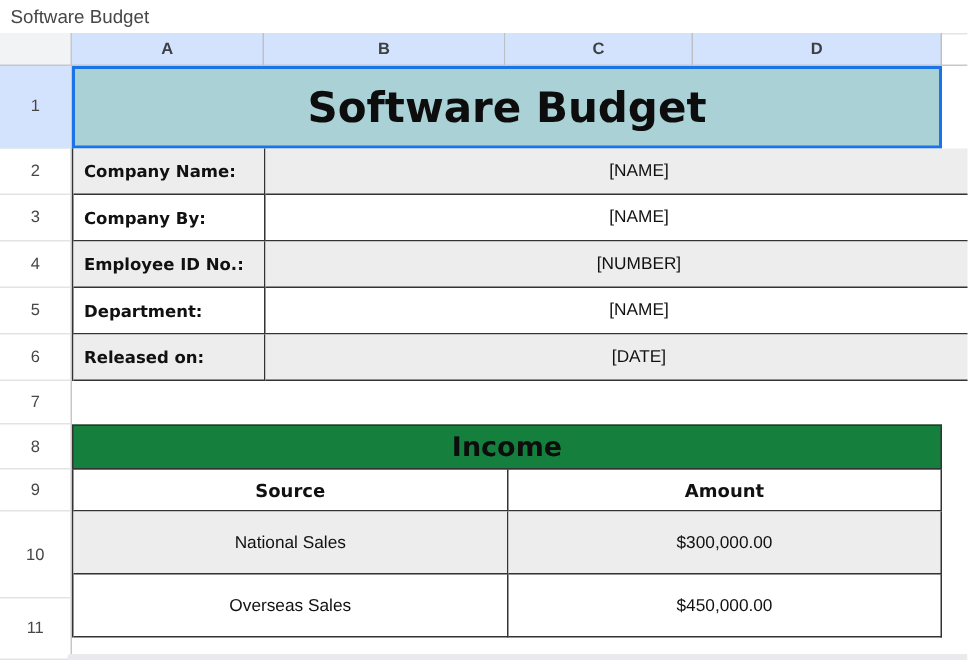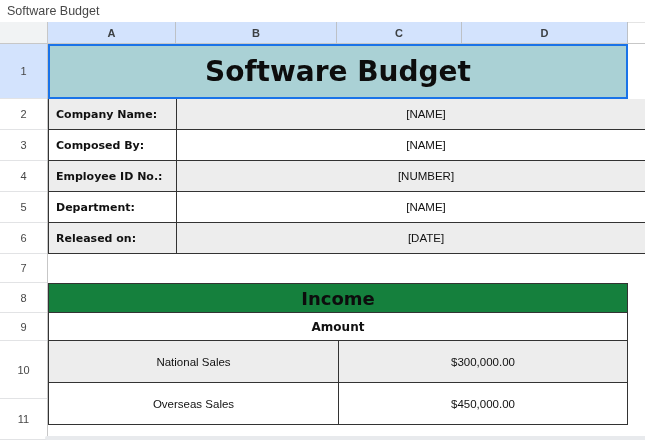--- a/index.html
+++ b/index.html
@@ -141,41 +141,42 @@
 </div>
 
 <div class="title-cell">Software Budget</div>
 
 <div class="info-table">
   <div class="info-row">
     <div class="info-label shaded">Company Name:</div>
     <div class="info-value shaded">[NAME]</div>
   </div>
   <div class="info-row">
-    <div class="info-label">Composed By:</div>
+    <div class="info-label">Company By:</div>
     <div class="info-value">[NAME]</div>
   </div>
   <div class="info-row">
     <div class="info-label shaded">Employee ID No.:</div>
     <div class="info-value shaded">[NUMBER]</div>
   </div>
   <div class="info-row">
     <div class="info-label">Department:</div>
     <div class="info-value">[NAME]</div>
   </div>
   <div class="info-row">
     <div class="info-label shaded">Released on:</div>
     <div class="info-value shaded">[DATE]</div>
   </div>
 </div>
 
 <div class="income-header">Income</div>
 
 <div class="income-table">
   <div class="income-row head">
+    <div class="cell-source">Source</div>
     <div class="cell-amount">Amount</div>
   </div>
   <div class="income-row data">
     <div class="cell-source shaded">National Sales</div>
     <div class="cell-amount shaded">$300,000.00</div>
   </div>
   <div class="income-row data">
     <div class="cell-source">Overseas Sales</div>
     <div class="cell-amount">$450,000.00</div>
   </div>

